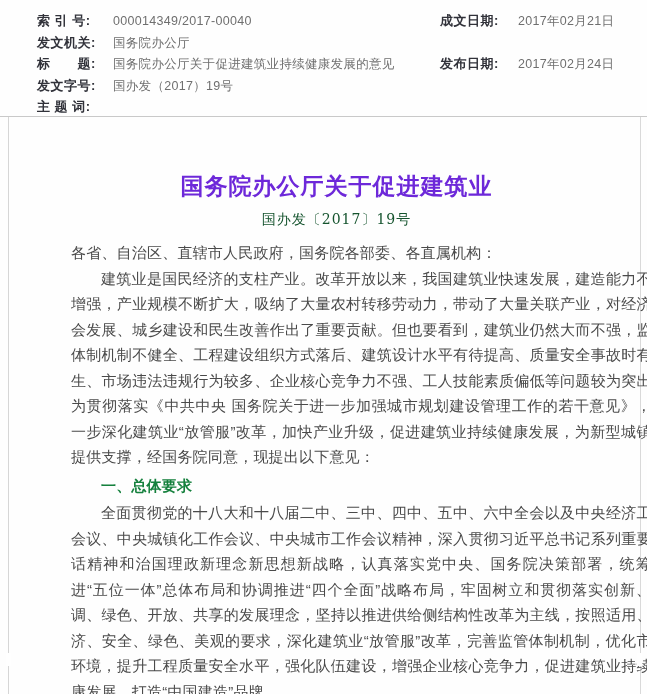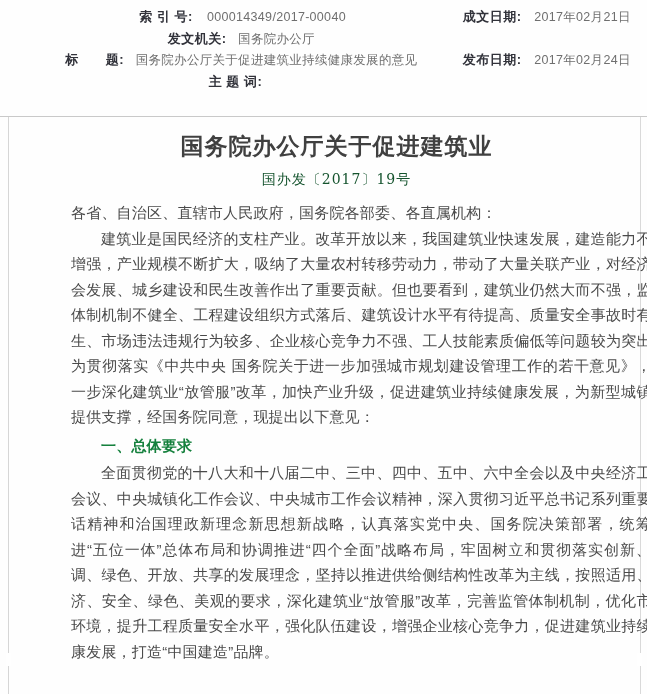--- a/index.html
+++ b/index.html
@@ -13,21 +13,21 @@
   .page { width: 647px; height: 694px; background: #fefefe; position: relative; }
 
   
   .meta {
     padding: 7px 0 0 37px;
     display: flex;
     height: 116px;
   }
   .meta-col.left  { width: 403px; }
   .meta-col.right { flex: 1; }
-  .meta-row { line-height: 17px; height: 21.5px; white-space: nowrap; text-align: center; }
+  .meta-row { line-height: 25px; height: 21.5px; white-space: nowrap; }
   .meta-label {
     display: inline-block;
     font-weight: bold;
     font-size: 13px;
     color: #31323a;
     min-width: 70px;
     letter-spacing: 0.5px;
   }
   .meta-value {
     font-size: 12.5px;
@@ -48,23 +48,24 @@
     background: #fefefe;
     padding: 14px 6px 0 30px;
   }
 
   
   .doc-title {
     text-align: center;
     font-size: 23px;
     line-height: 31px;
     font-weight: bold;
-    color: #404040;
+    color: #6d28d9;
     letter-spacing: 1px;
     font-family: "Liberation Serif", "DejaVu Serif", serif;
+    margin-top: 40px;
   }
   .doc-number {
     text-align: center;
     font-size: 14px;
     color: #14532d;
     margin-top: 9px;
     font-family: "DejaVu Serif", serif;
     letter-spacing: 1px;
   }
 
@@ -110,20 +111,23 @@
       <div class="meta-row">
         <span class="meta-label">索 引 号:</span><span class="meta-value">000014349/2017-00040</span>
       </div>
       <div class="meta-row">
         <span class="meta-label">发文机关:</span><span class="meta-value">国务院办公厅</span>
       </div>
       <div class="meta-row">
         <span class="meta-label">标　　题:</span><span class="meta-value">国务院办公厅关于促进建筑业持续健康发展的意见</span>
       </div>
       <div class="meta-row">
+        <span class="meta-label">发文字号:</span><span class="meta-value">国办发（2017）19号</span>
+      </div>
+      <div class="meta-row">
         <span class="meta-label">主 题 词:</span><span class="meta-value"></span>
       </div>
     </div>
     <div class="meta-col right">
       <div class="meta-row">
         <span class="meta-label">成文日期:</span><span class="meta-value">2017年02月21日</span>
       </div>
       <div class="meta-row">
         <span class="meta-label"></span><span class="meta-value"></span>
       </div>

